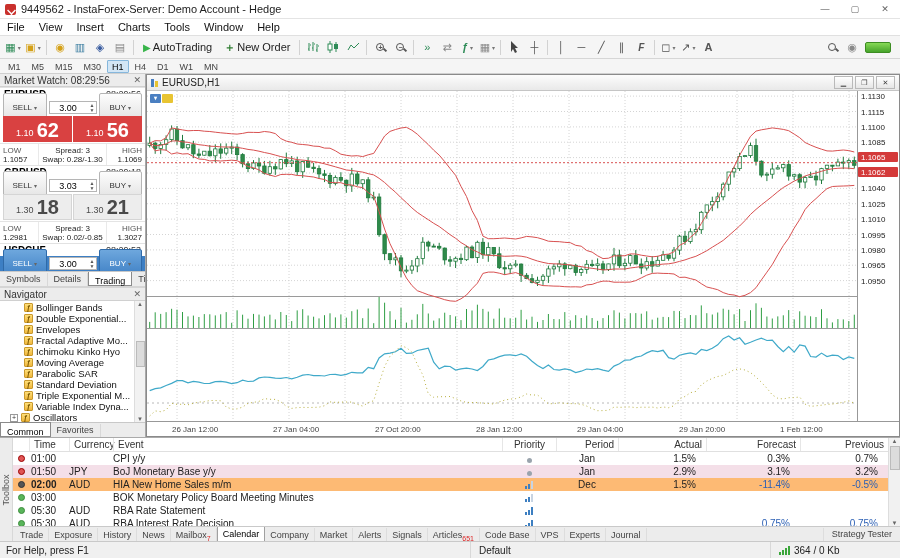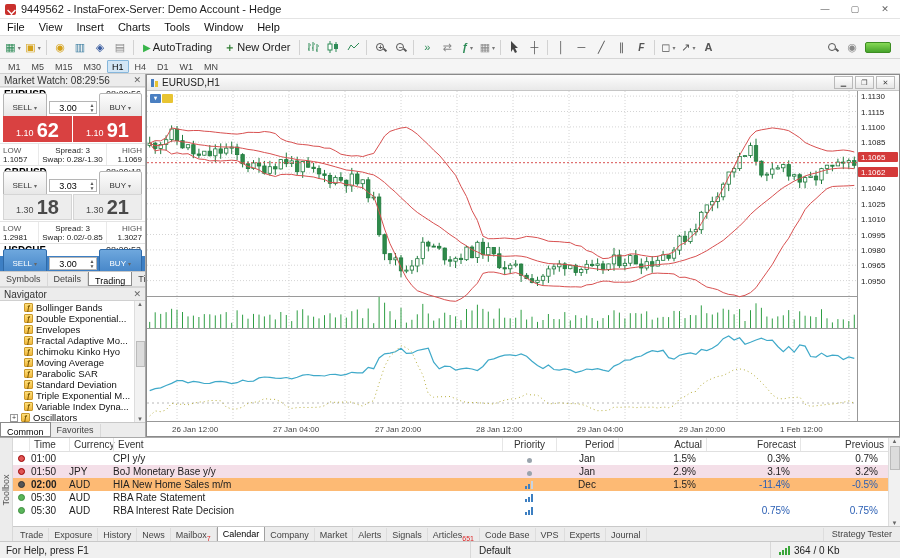--- a/index.html
+++ b/index.html
@@ -344,21 +344,21 @@
               <span class="dd">▾</span>
             </span>
         </div>
         <div class="sym-price red">
           <div class="pbox">
               <span class="psm">1.10</span>
               <span class="pbig">62</span>
             </div>
           <div class="pbox">
               <span class="psm">1.10</span>
-              <span class="pbig">91</span>
+              <span class="pbig">56</span>
             </div>
         </div>
         <div class="sym-info">
           <div class="cell">
               <span class="lbl">LOW</span>
               <span>1.1057</span>
             </div>
           <div class="cell mid">
               <span>Spread: 3</span>
               <span>Swap: 0.28/-1.30</span>
@@ -974,21 +974,21 @@
           <div class="axl" style="top:140px">1.0995</div>
           <div class="axl" style="top:155px">1.0980</div>
           <div class="axl" style="top:170px">1.0965</div>
           <div class="axl" style="top:186px">1.0950</div>
           <div class="tag" style="top:61px">1.1065</div>
           <div class="tag" style="top:76px">1.1062</div>
         </div>
       <div class="time-axis" id="time-axis">
           <span class="txl" style="left:25px">26 Jan 12:00</span>
           <span class="txl" style="left:126px">27 Jan 04:00</span>
-          <span class="txl" style="left:228px">27 Jan 20:00</span>
+          <span class="txl" style="left:228px">27 Oct 20:00</span>
           <span class="txl" style="left:329px">28 Jan 12:00</span>
           <span class="txl" style="left:430px">29 Jan 04:00</span>
           <span class="txl" style="left:532px">29 Jan 20:00</span>
           <span class="txl" style="left:633px">1 Feb 12:00</span>
         </div>
     </div>
   </div>
 </div>
 
 <div class="toolbox">
@@ -1055,20 +1055,39 @@
                 <i class="b2"></i>
                 <i class="b3"></i>
               </span>
             </span>
           <span class="c-per">Dec</span>
           <span class="c-act">1.5%</span>
           <span class="c-fore blue">-11.4%</span>
           <span class="c-prev blue">-0.5%</span>
         </div>
 
+        <div class="cal-row">
+          <span class="c-icon">
+              <span class="ci green"></span>
+            </span>
+          <span class="c-time">03:00</span>
+          <span class="c-cur"></span>
+          <span class="c-event">BOK Monetary Policy Board Meeting Minutes</span>
+          <span class="c-pri">
+              <span class="sig lvl2">
+                <i class="b1"></i>
+                <i class="b2"></i>
+                <i class="b3"></i>
+              </span>
+            </span>
+          <span class="c-per"></span>
+          <span class="c-act"></span>
+          <span class="c-fore"></span>
+          <span class="c-prev"></span>
+        </div>
 
         <div class="cal-row">
           <span class="c-icon">
               <span class="ci green"></span>
             </span>
           <span class="c-time">05:30</span>
           <span class="c-cur">AUD</span>
           <span class="c-event">RBA Rate Statement</span>
           <span class="c-pri">
               <span class="sig">

